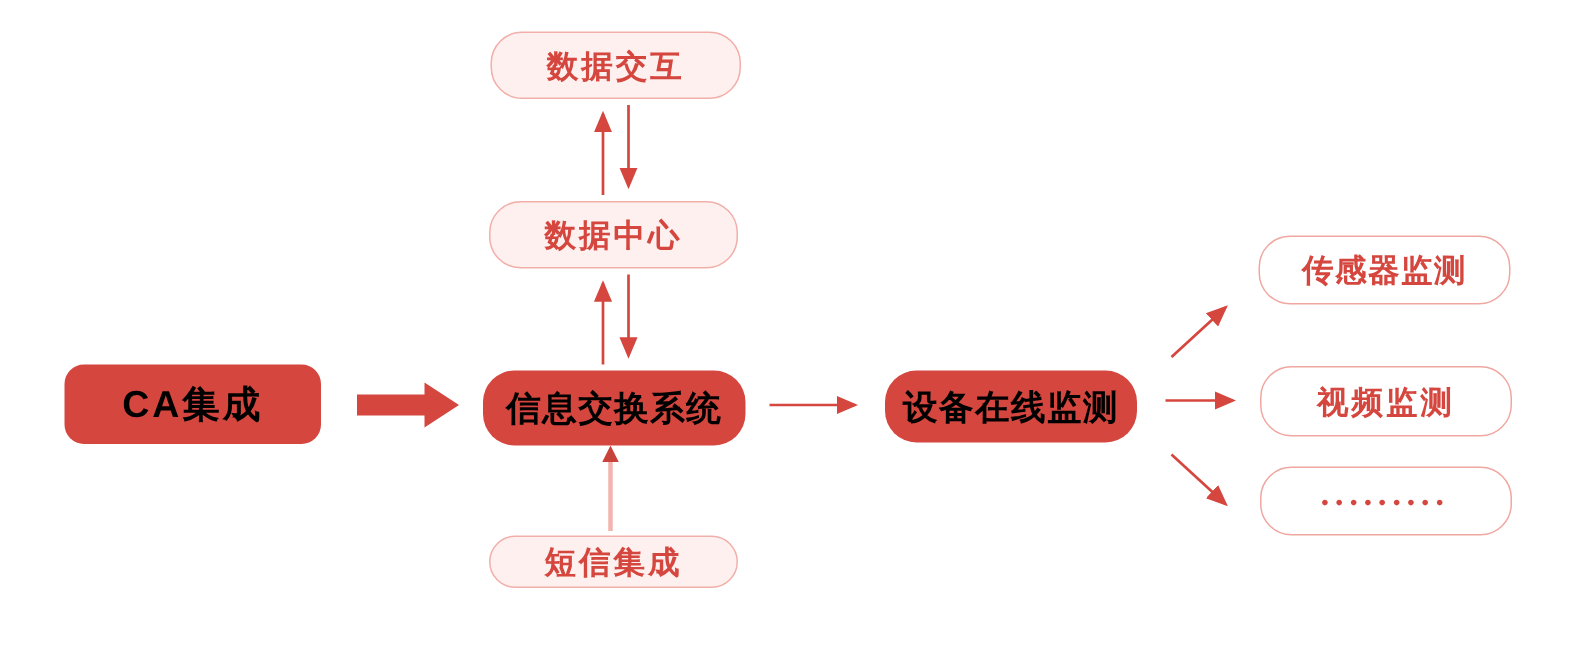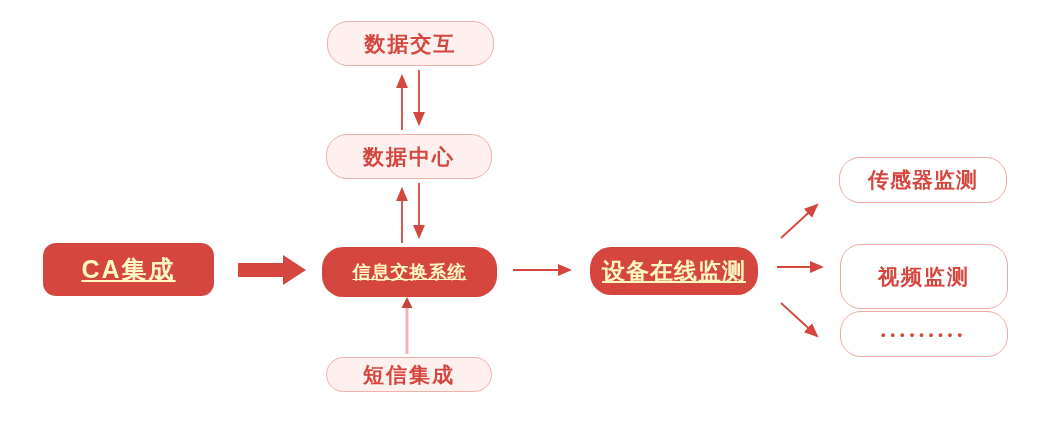--- a/index.html
+++ b/index.html
@@ -13,32 +13,32 @@
   .arrow-layer{position:absolute;left:0;top:0;width:1050px;height:430px;}
   .node{
     position:absolute;
     display:flex;align-items:center;justify-content:center;
     border-radius:21px;
     font-weight:700;
     letter-spacing:2px;
     box-sizing:border-box;
     white-space:nowrap;
   }
-  .node.solid{background:#d5463e;color:#fef9c3;text-decoration:underline;}
+  .node.solid{background:#d5463e;color:#000000;}
   .node.tint{background:#fdf0ee;border:1.5px solid #f2afaa;color:#d5463e;}
   .node.outline{background:#ffffff;border:1.5px solid #f0a7a1;color:#d5463e;}
 
   .n-ca{left:43px;top:243px;width:171px;height:53px;font-size:25px;border-radius:13px;}
   .n-data-interact{left:327px;top:21px;width:167px;height:45px;font-size:21px;}
   .n-data-center{left:326px;top:134px;width:166px;height:45px;font-size:21px;}
-  .n-info-exchange{left:322px;top:247px;width:175px;height:50px;font-size:18px;letter-spacing:1px;}
+  .n-info-exchange{left:322px;top:247px;width:175px;height:50px;font-size:23px;letter-spacing:1px;}
   .n-sms{left:326px;top:357px;width:166px;height:35px;font-size:21px;}
   .n-device{left:590px;top:247px;width:168px;height:48px;font-size:23px;letter-spacing:1px;}
   .n-sensor{left:839px;top:157px;width:168px;height:46px;font-size:21px;letter-spacing:1px;}
-  .n-video{left:840px;top:244px;width:168px;height:65px;font-size:21px;}
+  .n-video{left:840px;top:244px;width:168px;height:47px;font-size:21px;}
   .n-more{left:840px;top:311px;width:168px;height:46px;font-size:13px;letter-spacing:5px;font-weight:700;}
 </style>
 </head>
 <body>
 
 <div class="canvas">
 
   <svg class="arrow-layer" width="1050" height="430" viewBox="0 0 1050 430">
     <defs>
       <marker id="ah" viewBox="0 0 10 10" refX="8.5" refY="5" markerWidth="8" markerHeight="8" orient="auto">

